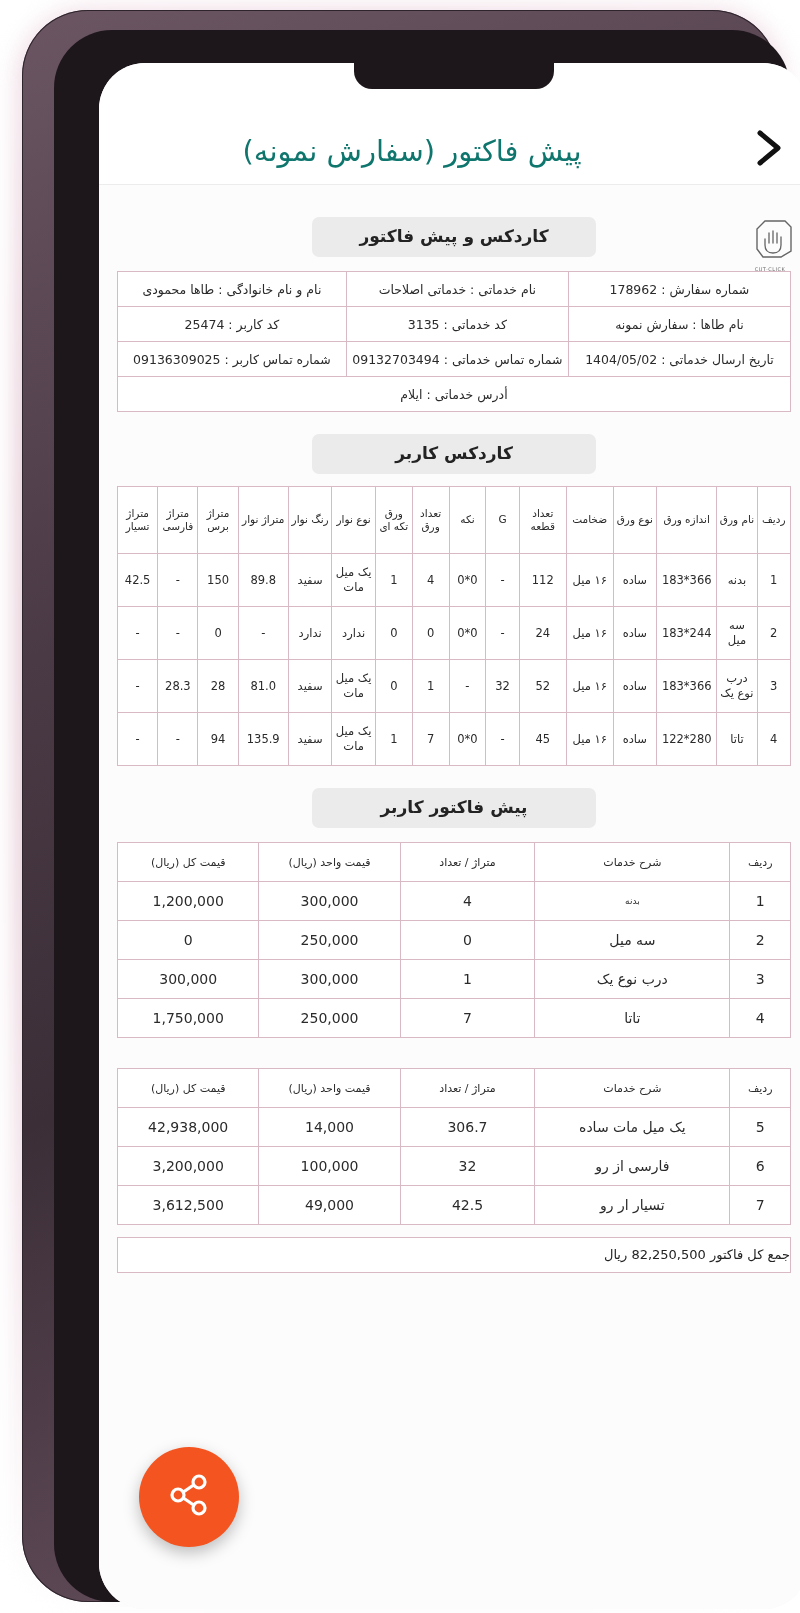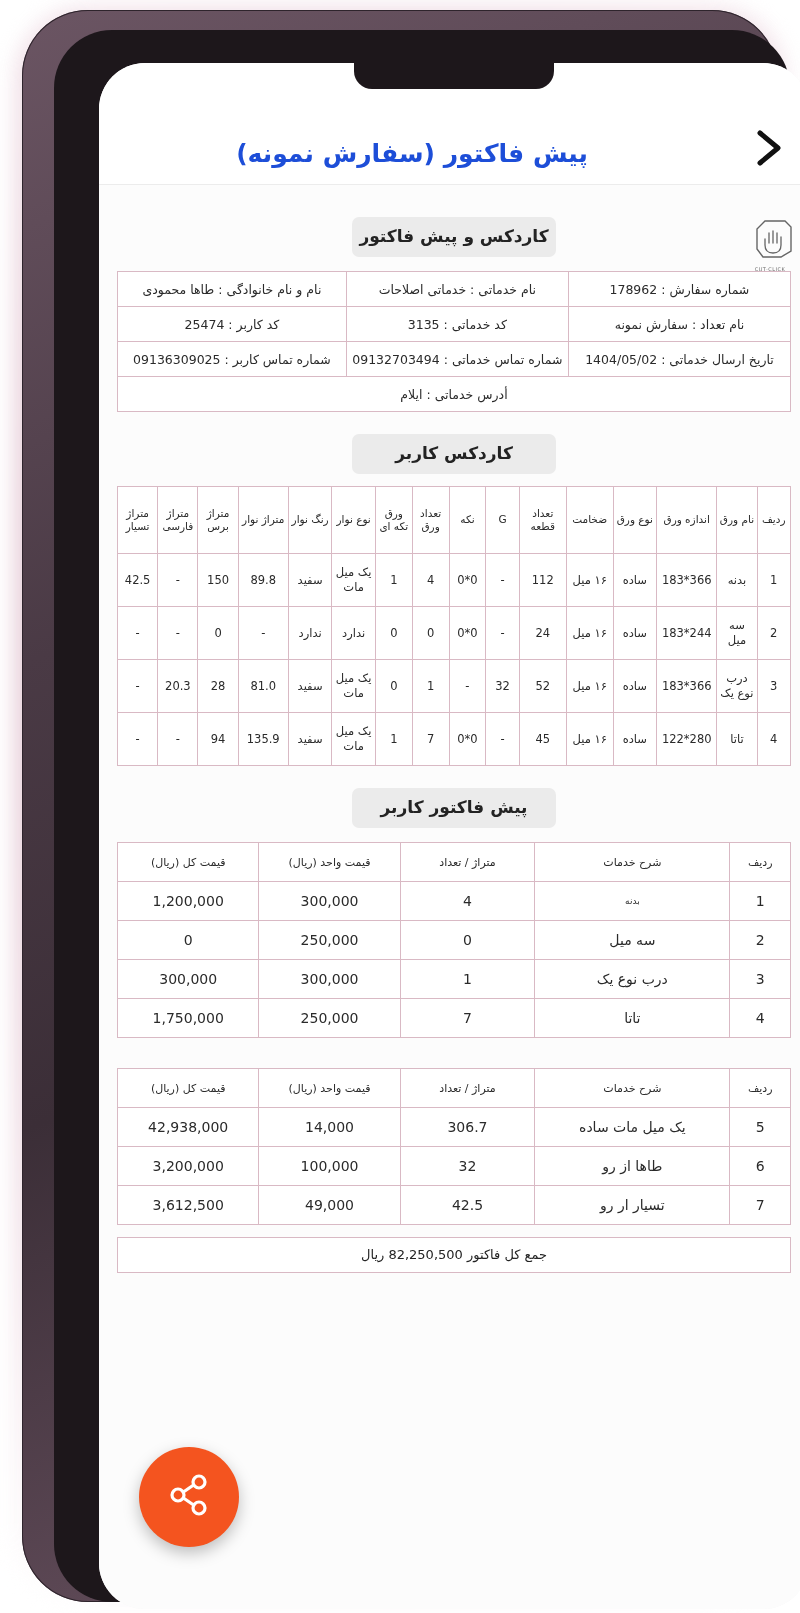--- a/index.html
+++ b/index.html
@@ -77,23 +77,23 @@
     height: 122px;
     background: #ffffff;
     display: flex;
     align-items: flex-end;
     justify-content: space-between;
     padding: 0 18px 14px 18px;
     box-sizing: border-box;
     border-bottom: 1px solid #ececec;
   }
   .app-title {
-    font-size: 25px;
-    font-weight: bold;
-    color: #1d4ed8;
+    font-size: 29px;
+    font-weight: normal;
+    color: #0f766e;
     letter-spacing: 0;
     padding-bottom: 2px;
     flex: 1;
     text-align: center;
     padding-right: 40px;
   }
   .back-btn {
     width: 44px;
     height: 44px;
     display: flex;
@@ -145,21 +145,21 @@
   .brand-sub {
     font-family: "DejaVu Sans Mono", monospace;
     font-size: 9px;
     letter-spacing: 3px;
     color: #3a3a3a;
     margin-top: 2px;
   }
 
   .section-title {
     margin: 22px auto 0 auto;
-    width: 204px;
+    width: 284px;
     background: #ebebeb;
     border-radius: 7px;
     text-align: center;
     font-size: 17px;
     font-weight: bold;
     color: #232323;
     padding: 9px 0 11px 0;
   }
 
   table {
@@ -207,21 +207,20 @@
     font-size: 14px;
     height: 26px;
   }
   .inv-table .desc-small { font-size: 9px; }
 
   .total-bar {
     width: 674px;
     margin: 12px auto 0 auto;
     border: 1px solid #d9b9c4;
     background: #fff;
-    text-align: center;
     font-size: 13px;
     color: #232323;
     padding: 9px 0 10px 0;
     box-sizing: border-box;
   }
 
   
   .fab {
     position: absolute;
     left: 40px;
@@ -270,21 +269,21 @@
         <div class="section-title">کاردکس و پیش فاکتور</div>
 
         <table class="info-table">
           <tbody>
             <tr>
               <td style="width:33%">شماره سفارش : 178962</td>
               <td style="width:33%">نام خدماتی : خدماتی اصلاحات</td>
               <td style="width:34%">نام و نام خانوادگی : طاها محمودی</td>
             </tr>
             <tr>
-              <td>نام تعداد : سفارش نمونه</td>
+              <td>نام طاها : سفارش نمونه</td>
               <td>کد خدماتی : 3135</td>
               <td>کد کاربر : 25474</td>
             </tr>
             <tr>
               <td>تاریخ ارسال خدماتی : 1404/05/02</td>
               <td>شماره تماس خدماتی : 09132703494</td>
               <td>شماره تماس کاربر : 09136309025</td>
             </tr>
             <tr>
               <td colspan="3">أدرس خدماتی : ایلام</td>
@@ -378,21 +377,21 @@
               <td>۱۶ میل</td>
               <td>52</td>
               <td>32</td>
               <td>-</td>
               <td>1</td>
               <td>0</td>
               <td>یک میل مات</td>
               <td>سفید</td>
               <td>81.0</td>
               <td>28</td>
-              <td>20.3</td>
+              <td>28.3</td>
               <td>-</td>
             </tr>
             <tr>
               <td>4</td>
               <td>تاتا</td>
               <td>280*122</td>
               <td>ساده</td>
               <td>۱۶ میل</td>
               <td>45</td>
               <td>-</td>
@@ -480,21 +479,21 @@
           <tbody>
             <tr>
               <td>5</td>
               <td>یک میل مات ساده</td>
               <td>306.7</td>
               <td>14,000</td>
               <td>42,938,000</td>
             </tr>
             <tr>
               <td>6</td>
-              <td>طاها از رو</td>
+              <td>فارسی از رو</td>
               <td>32</td>
               <td>100,000</td>
               <td>3,200,000</td>
             </tr>
             <tr>
               <td>7</td>
               <td>تسیار ار رو</td>
               <td>42.5</td>
               <td>49,000</td>
               <td>3,612,500</td>

